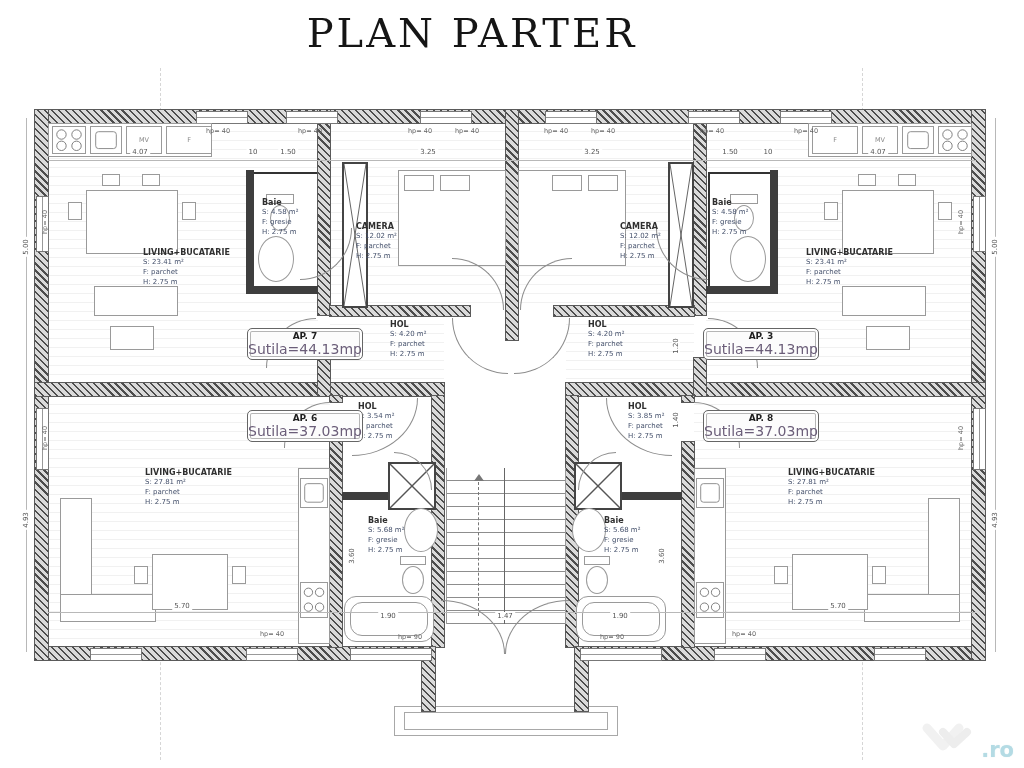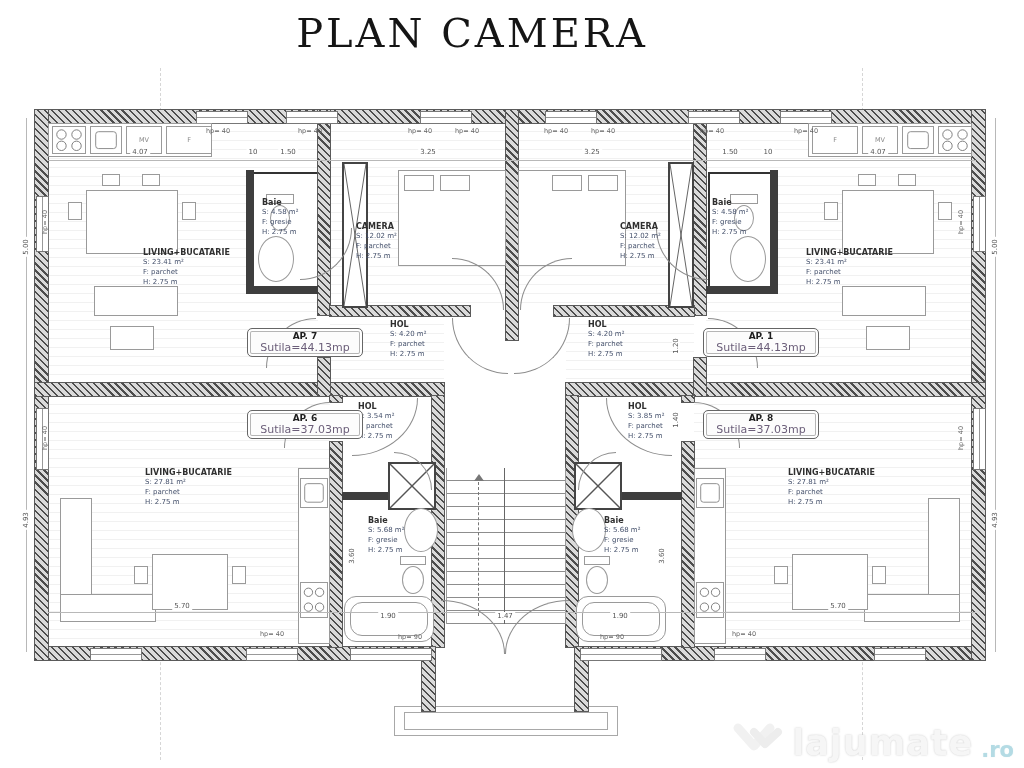--- a/index.html
+++ b/index.html
@@ -21,21 +21,21 @@
   .oval{border-radius:50%}
   .rr{border-radius:12px}
   .xbox{position:absolute;background:#fff;border:2px solid #444;z-index:3;box-sizing:border-box}
   .xbox svg{display:block;width:100%;height:100%}
   .rl{position:absolute;z-index:6;white-space:nowrap}
   .rl .rn{font-weight:bold;font-size:8px;color:#2f2f2f}
   .rl .rd{font-size:7px;line-height:10px;color:#44506b}
   .badge{position:absolute;width:114px;border:1px solid #666;border-radius:5px;background:#fcfcfc;
          box-shadow:inset 0 0 0 2px #fff,inset 0 0 0 3px #b5b5b5;text-align:center;z-index:6;padding:2px 0}
   .badge .bn{font-size:9px;font-weight:bold;color:#1e1e1e}
-  .badge .ba{font-size:11px;color:#6b5e79}
+  .badge .ba{font-size:14px;color:#6b5e79}
   .dim{position:absolute;font-size:7px;color:#555;background:#fff;padding:0 2px;z-index:5;
        transform:translate(-50%,-50%);white-space:nowrap}
   .dim.v{transform:translate(-50%,-50%) rotate(-90deg)}
   .hp{position:absolute;font-size:6.5px;color:#666;z-index:5;transform:translate(-50%,-50%);white-space:nowrap}
   .hp.v{transform:translate(-50%,-50%) rotate(-90deg)}
   .dline{position:absolute;background:#b8b8b8;z-index:4}
   .dash{position:absolute;border-left:1px dashed #d6d6d6;z-index:0}
   .arc{position:absolute;z-index:5;box-sizing:border-box}
   .arc.q1{border:1px solid #8c8c8c;border-bottom:none;border-left:none;border-top-right-radius:100%}
   .arc.q2{border:1px solid #8c8c8c;border-bottom:none;border-right:none;border-top-left-radius:100%}
@@ -52,21 +52,21 @@
              border-left:5px solid transparent;border-right:5px solid transparent;border-bottom:7px solid #777}
   .steprect{position:absolute;border:1px solid #a8a8a8;z-index:1;background:#fff}
   #wm{position:absolute;right:10px;bottom:6px;display:flex;align-items:flex-end;gap:8px;z-index:9}
   #wm .brand{font-size:35px;font-weight:bold;letter-spacing:1px;color:#f6f6f6;
              text-shadow:0 0 2px rgba(170,170,170,.65);line-height:38px}
   #wm .tld{font-size:21px;font-weight:bold;color:#b4dbe4;text-shadow:0 0 1px rgba(150,200,210,.4)}
 </style>
 </head>
 <body>
 
-<div id="title">PLAN CAMERA</div>
+<div id="title">PLAN PARTER</div>
 
 <div class="dash" style="left:160px;top:68px;height:692px"></div>
 <div class="dash" style="left:862px;top:68px;height:692px"></div>
 
 <div class="room" style="left:48px;top:123px;width:270px;height:260px"></div>
 <div class="room" style="left:706px;top:123px;width:266px;height:260px"></div>
 <div class="room" style="left:330px;top:123px;width:176px;height:183px"></div>
 <div class="room" style="left:518px;top:123px;width:176px;height:183px"></div>
 <div class="room" style="left:330px;top:316px;width:176px;height:67px"></div>
 <div class="room" style="left:518px;top:316px;width:176px;height:67px"></div>
@@ -355,21 +355,21 @@
   <div class="rd">S: 27.81 m²</div>
   <div class="rd">F: parchet</div>
   <div class="rd">H: 2.75 m</div>
 </div>
 
 <div class="badge" style="left:247px;top:328px">
   <div class="bn">AP. 7</div>
   <div class="ba">Sutila=44.13mp</div>
 </div>
 <div class="badge" style="left:703px;top:328px">
-  <div class="bn">AP. 1</div>
+  <div class="bn">AP. 3</div>
   <div class="ba">Sutila=44.13mp</div>
 </div>
 <div class="badge" style="left:247px;top:410px">
   <div class="bn">AP. 6</div>
   <div class="ba">Sutila=37.03mp</div>
 </div>
 <div class="badge" style="left:703px;top:410px">
   <div class="bn">AP. 8</div>
   <div class="ba">Sutila=37.03mp</div>
 </div>
@@ -418,15 +418,14 @@
 <div class="dim v" style="left:336px;top:420px">1.40</div>
 <div class="dim v" style="left:676px;top:420px">1.40</div>
 <div class="dim v" style="left:352px;top:556px">3.60</div>
 <div class="dim v" style="left:662px;top:556px">3.60</div>
 
 <div id="wm">
   <svg width="52" height="42" viewBox="0 0 52 42">
     <polyline points="6,8 22,26 38,8" fill="none" stroke="#f1f1f1" stroke-width="9" stroke-linecap="round" stroke-linejoin="round"></polyline>
     <polyline points="22,12 33,24 46,12" fill="none" stroke="#ededed" stroke-width="8" stroke-linecap="round" stroke-linejoin="round"></polyline>
   </svg>
-  <span class="brand">lajumate</span>
   <span class="tld">.ro</span>
 </div>
 
 </body></html>

